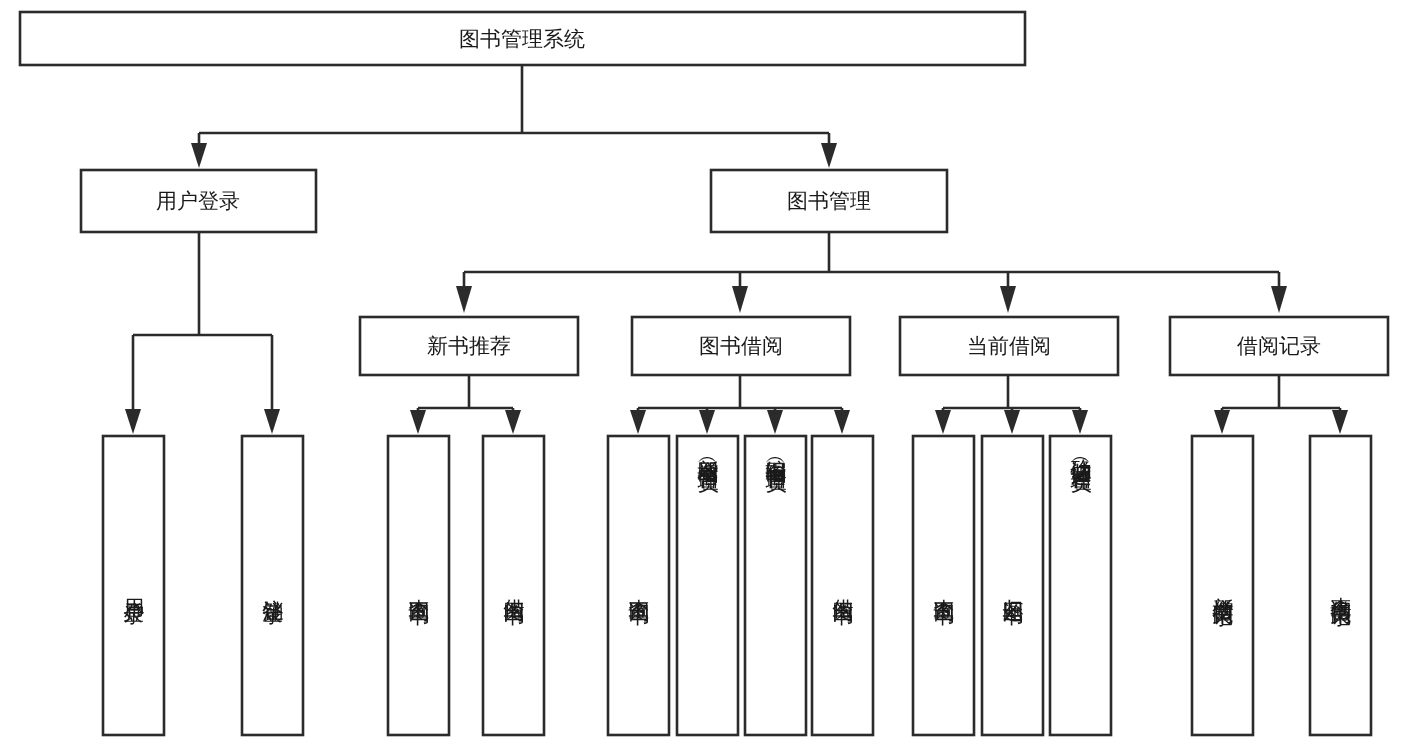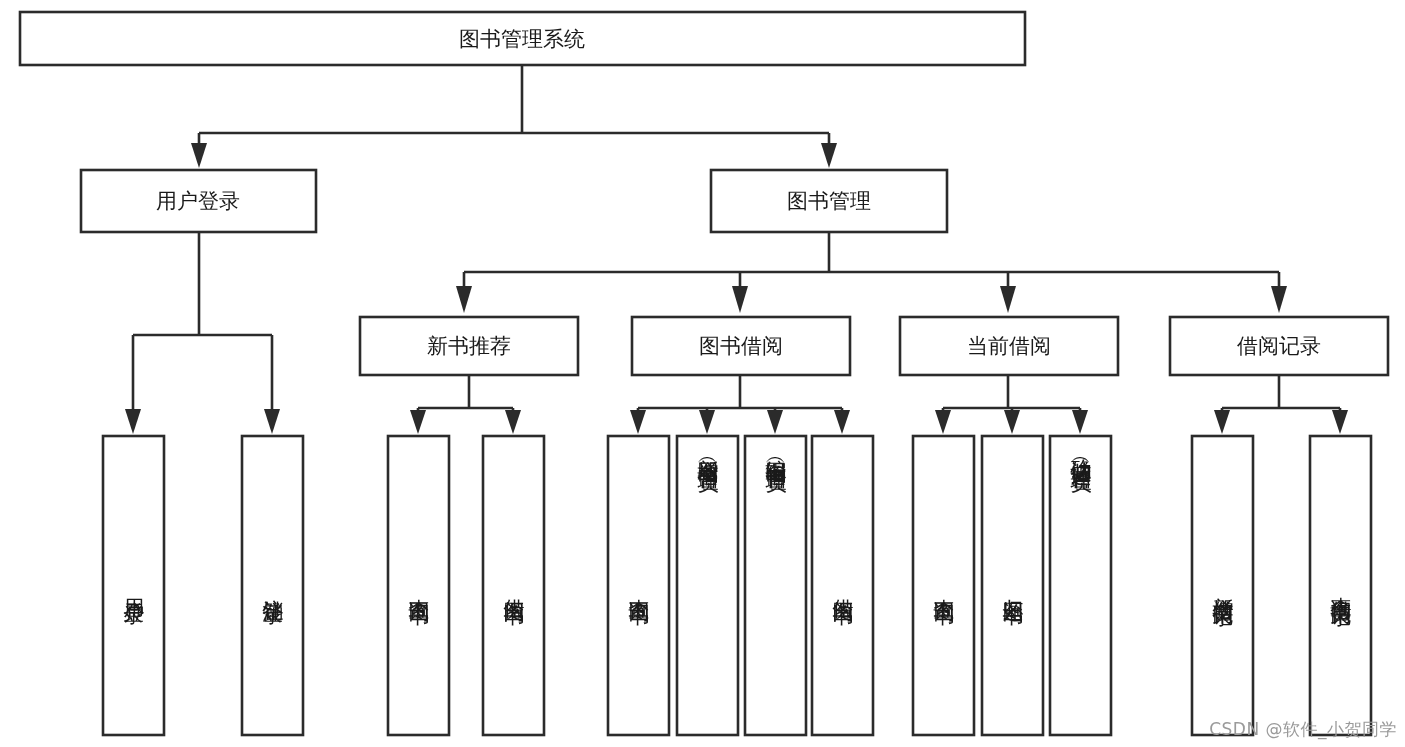--- a/index.html
+++ b/index.html
@@ -253,15 +253,14 @@
     <span class="vert-label" style="margin-top:6px;">确认归还（管理员）</span>
   </div>
 
   <div class="vert-label-wrap" style="left:1192px; top:436px; width:61px; height:299px;">
     <span class="vert-label">新增借阅记录</span>
   </div>
   <div class="vert-label-wrap" style="left:1310px; top:436px; width:61px; height:299px;">
     <span class="vert-label">查询借阅记录</span>
   </div>
 
-  <div class="watermark">CSDN @软件_小贺同学</div>
 
 </div>
 
 </body></html>

